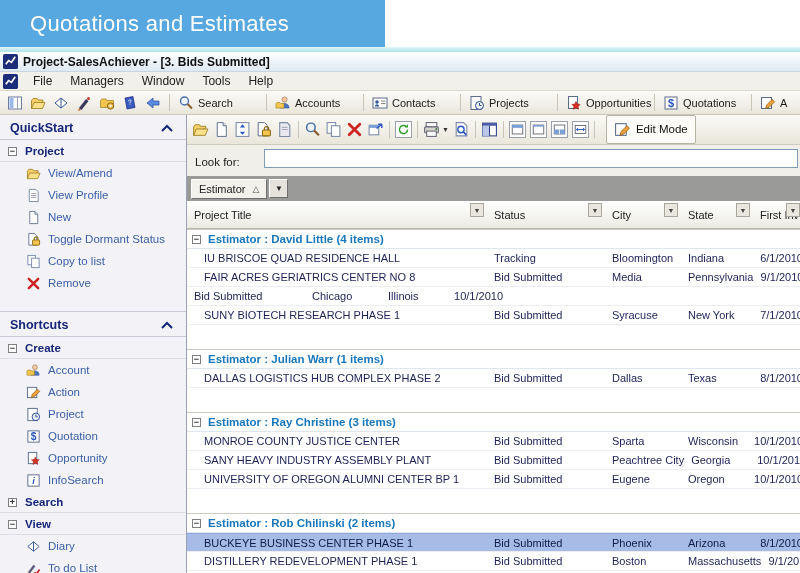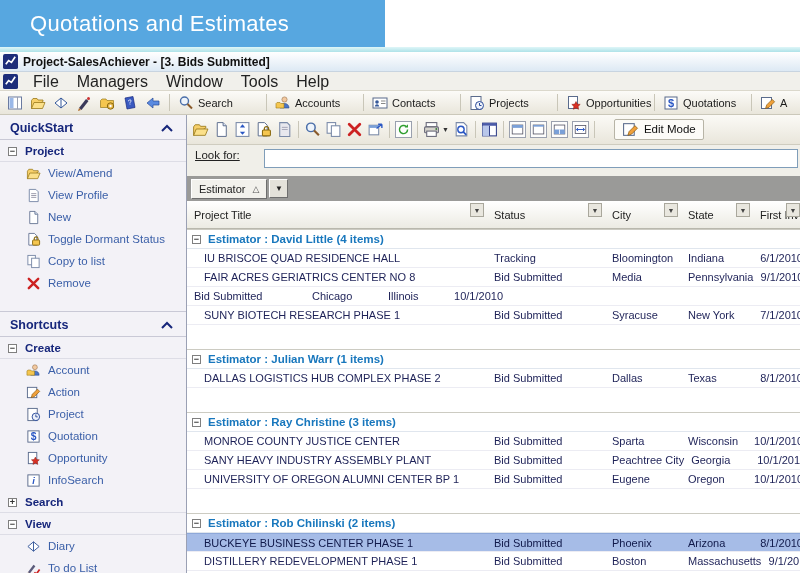--- a/index.html
+++ b/index.html
@@ -14,21 +14,21 @@
 
   
   .titlebar { height:20px; background:linear-gradient(#ffffff,#dde9f4);
     display:flex; align-items:center; gap:5px; padding-left:3px;
     font-size:12px; font-weight:bold; color:#111; border-bottom:1px solid #c8d4e0; }
   .icon15 { width:15px; height:15px; display:inline-flex; flex:0 0 auto; }
   .icon15 svg, .icon16 svg, .icon13 svg { width:100%; height:100%; }
 
   
   .menubar { height:19px; background:#f1f0eb; display:flex; align-items:center;
-    font-size:16px; color:#222; border-bottom:1px solid #dbd8cc; padding-left:3px; }
+    font-size:12px; color:#222; border-bottom:1px solid #dbd8cc; padding-left:3px; }
   .menubar .icon15 { margin-right:6px; }
   .menu-item { padding:0 9px; line-height:19px; cursor:default; }
 
   
   .toolbar1 { height:24px; background:linear-gradient(#fcfbf8,#e9e6db);
     border-bottom:1px solid #cbc8ba; display:flex; align-items:stretch;
     font-size:11px; color:#1a1a1a; overflow:hidden; }
   .tb-icons { display:flex; align-items:center; gap:7px; padding:0 7px; }
   .icon16 { width:16px; height:16px; display:inline-flex; flex:0 0 auto; }
   .tb-sep { width:1px; background:#c9c6b8; margin:3px 1px; flex:0 0 auto; }
@@ -53,32 +53,32 @@
   .pmbox { width:9px; height:9px; border:1px solid #7f7f7f; background:#fff;
     font-size:9px; line-height:7px; text-align:center; color:#333; flex:0 0 auto; }
   .side-item { display:flex; align-items:center; gap:7px; height:22px;
     padding-left:26px; font-size:11.5px; color:#3a5fa8; cursor:default; }
   .side-item .icon16 { width:15px; height:15px; }
 
   
   .content { flex:1 1 auto; min-width:0; display:flex; flex-direction:column; background:#fff; }
 
   .toolbar2 { height:31px; background:linear-gradient(#fbfaf6,#e9e6db);
-    border-bottom:1px solid #cfccbf; display:flex; align-items:center;
-    gap:12px; padding-left:5px; overflow:hidden; }
+    border-bottom:1px solid #cfccbf; display:flex; 
+    gap:4px; padding-left:5px; overflow:hidden; }
   .t2i { width:17px; height:17px; display:inline-flex; flex:0 0 auto; }
   .t2i svg { width:100%; height:100%; }
   .t2i.framed { border:1px solid #9aa0ae; background:#fdfdfc; padding:1px; }
   .dd-caret { font-size:7px; color:#333; margin-left:-2px; }
   .edit-mode-btn { display:flex; align-items:center; gap:5px; margin-left:6px;
     padding:1px 7px; font-size:11.5px; color:#111; border:1px solid #b7b4a6;
     background:#fcfbf7; border-radius:2px; }
 
   .lookfor { background:#f0efe9; padding:4px 2px 8px 8px; display:flex;
-    align-items:flex-start; gap:24px; font-size:11.5px; color:#222;text-decoration:underline; }
+    align-items:flex-end; gap:24px; font-size:11.5px; color:#222; }
   .lookfor input { flex:1 1 auto; height:19px; border:1px solid #7f9db9;
     background:#fff; font-size:11px; padding:0 3px; }
 
   .groupbar { height:26px; background:#9a9a98; display:flex; align-items:center;
     gap:2px; padding-left:4px; }
   .gb-btn { height:20px; display:flex; align-items:center; gap:7px; padding:0 7px;
     font-size:11px; color:#222; background:#f2f1ec;
     border:1px solid; border-color:#ffffff #6e6e6e #6e6e6e #ffffff; }
   .gb-sort { font-size:9px; color:#555; }
   .gb-dd { width:19px; height:19px; display:flex; align-items:center; justify-content:center;

